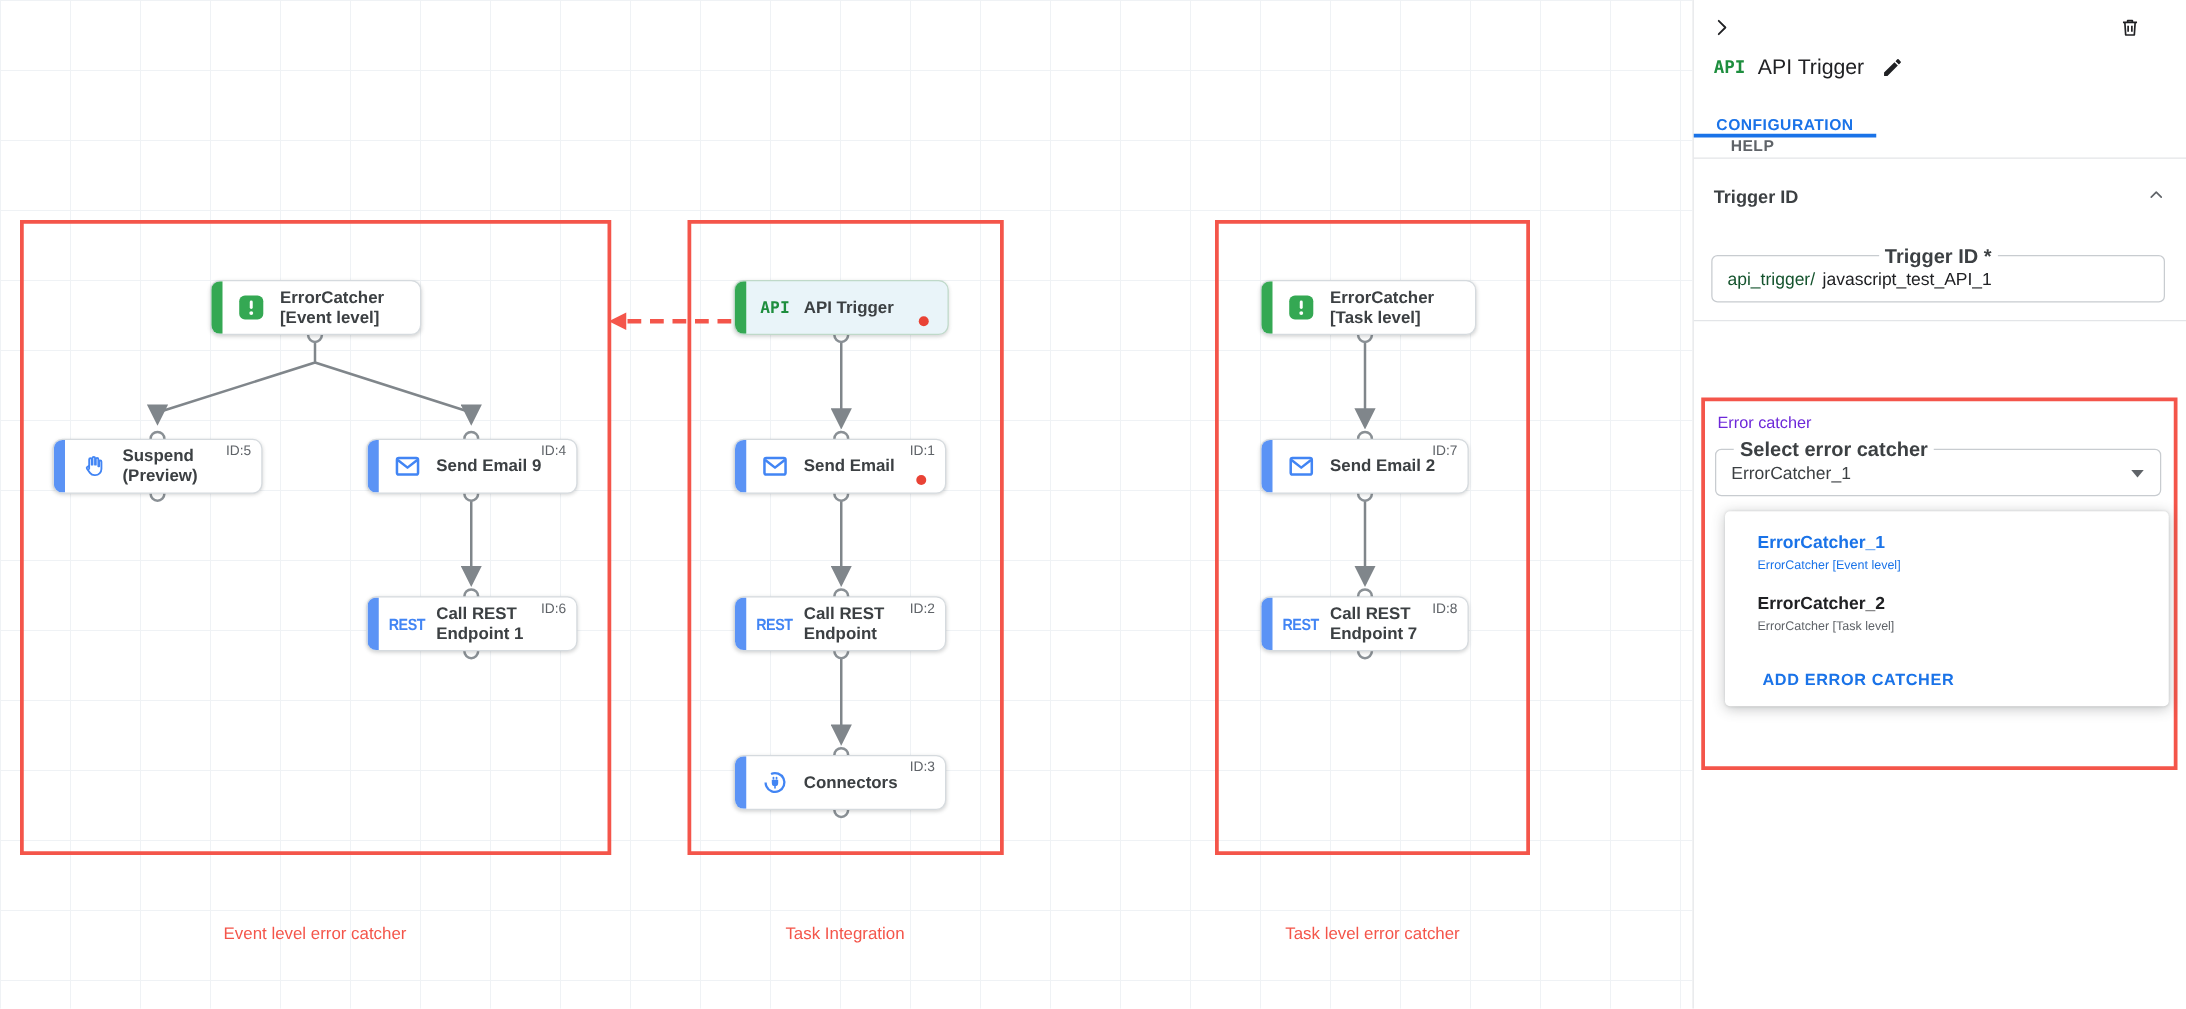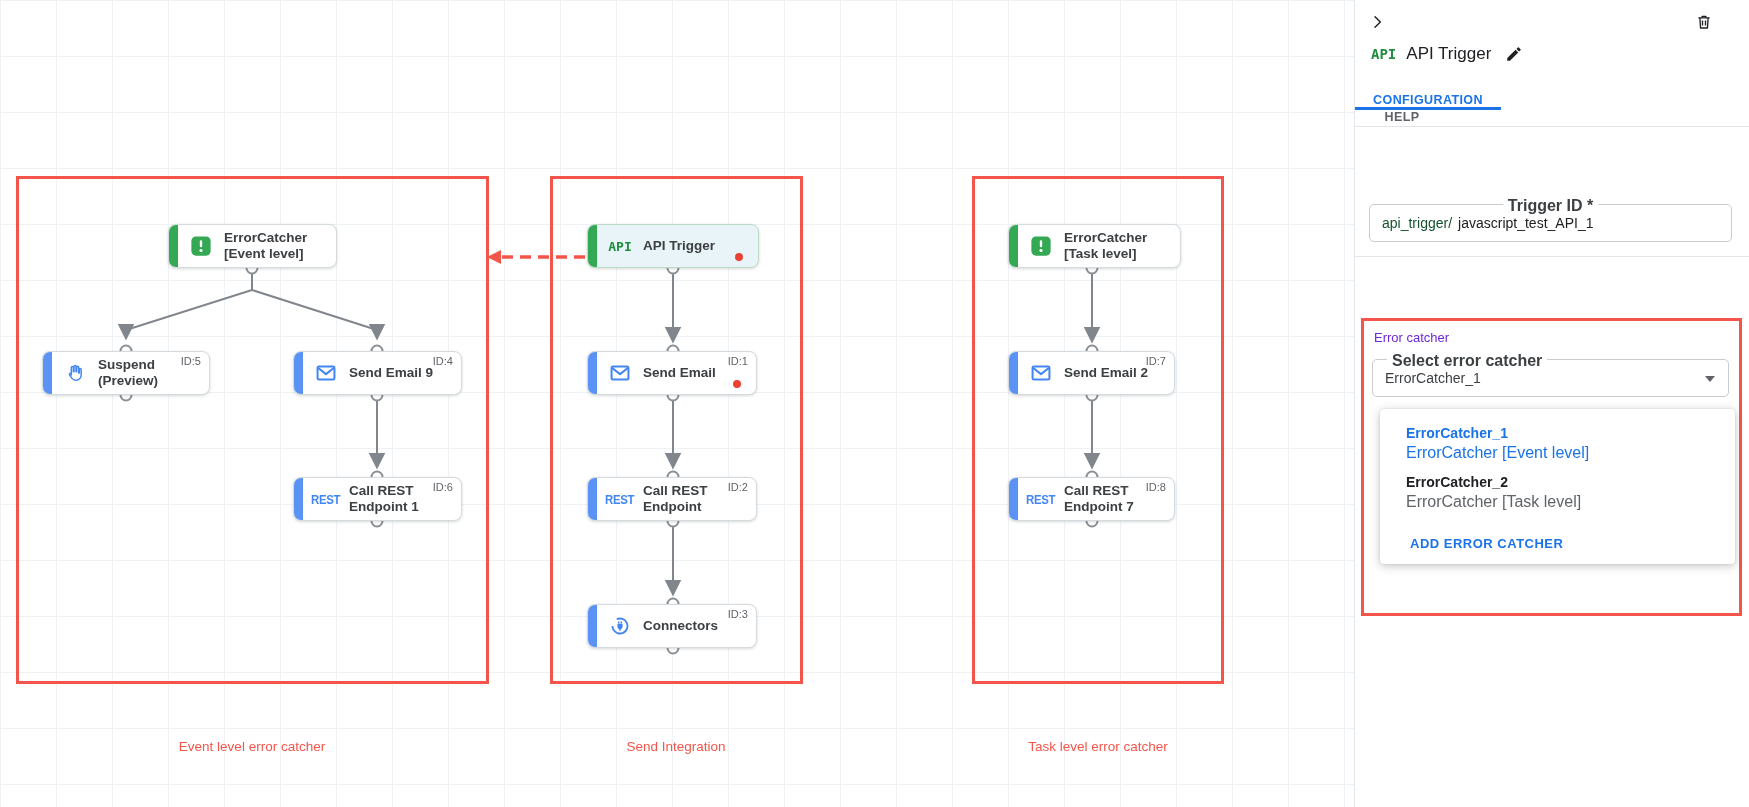--- a/index.html
+++ b/index.html
@@ -73,21 +73,21 @@
   .caret { position:absolute; right:13px; top:16px; width:0; height:0;
            border-left:5px solid transparent; border-right:5px solid transparent; border-top:6px solid #5f6368; }
 
   .dropdown { position:absolute; left:16px; top:88px; width:355px; background:#fff; border-radius:4px;
               box-shadow:0 2px 10px rgba(60,64,67,.30), 0 0 2px rgba(60,64,67,.15);
               padding:15px 0 12px; z-index:5; }
   .dd-item { padding:0 26px; cursor:pointer; }
   .dd-none { font-size:14px; color:#3c4043; margin-bottom:22px; }
   .dd-opt { margin-bottom:11px; }
   .dd-name { font-size:14px; line-height:19px; font-weight:700; }
-  .dd-desc { font-size:16px; line-height:19px; }
+  .dd-desc { font-size:10px; line-height:19px; }
   .dd-opt.sel .dd-name, .dd-opt.sel .dd-desc { color:#1a73e8; }
   .dd-opt.unsel .dd-name { color:#202124; }
   .dd-opt.unsel .dd-desc { color:#5f6368; }
   .dd-add { margin:14px 0 0; padding:0 30px; border:none; background:none; cursor:pointer;
             color:#1a73e8; font-size:13px; font-weight:700; letter-spacing:.5px; font-family:inherit; }
 </style>
 </head>
 <body>
 
 <div class="stage">
@@ -296,21 +296,21 @@
           <span class="rest-text">REST</span>
         </div>
       <div class="node-label">
           <span>Call REST</span>
           <span>Endpoint 7</span>
         </div>
       <div class="node-id">ID:8</div>
     </div>
 
     <div class="group-caption" style="left:112px">Event level error catcher</div>
-    <div class="group-caption" style="left:536px">Send Integration</div>
+    <div class="group-caption" style="left:536px">Task Integration</div>
     <div class="group-caption" style="left:958px">Task level error catcher</div>
   </div>
 
   <div class="panel">
 
     <button class="icon-btn panel-collapse">
       <svg viewBox="0 0 24 24" width="16" height="16" fill="none" stroke="#202124" stroke-width="2.2" stroke-linecap="round" stroke-linejoin="round">
           <path d="M9 4 l8 8 -8 8"></path>
         </svg>
     </button>
@@ -329,20 +329,28 @@
             <path d="M3 17.4 V21 h3.6 L17.7 9.9 14.1 6.3 Z M20.7 6.9 a1 1 0 0 0 0-1.4 L18.5 3.3 a1 1 0 0 0-1.4 0 L15.2 5.2 18.8 8.8 Z"></path>
           </svg>
       </button>
     </div>
 
     <div class="tabs">
       <button class="tab cfg active">CONFIGURATION</button>
       <button class="tab help">HELP</button>
     </div>
 
+    <div class="section-head sh-1">
+      <span class="section-title">Trigger ID</span>
+      <button class="icon-btn" style="position:static">
+        <svg viewBox="0 0 24 24" width="16" height="16" fill="none" stroke="#5f6368" stroke-width="2" stroke-linecap="round" stroke-linejoin="round">
+            <path d="M6 14.5 l6-6 6 6"></path>
+          </svg>
+      </button>
+    </div>
 
     <div class="ofield trigger-field">
       <span class="flabel">Trigger ID *</span>
       <span class="prefix">api_trigger/</span>
       <span>javascript_test_API_1</span>
     </div>
 
     <div class="divider"></div>
 
 

